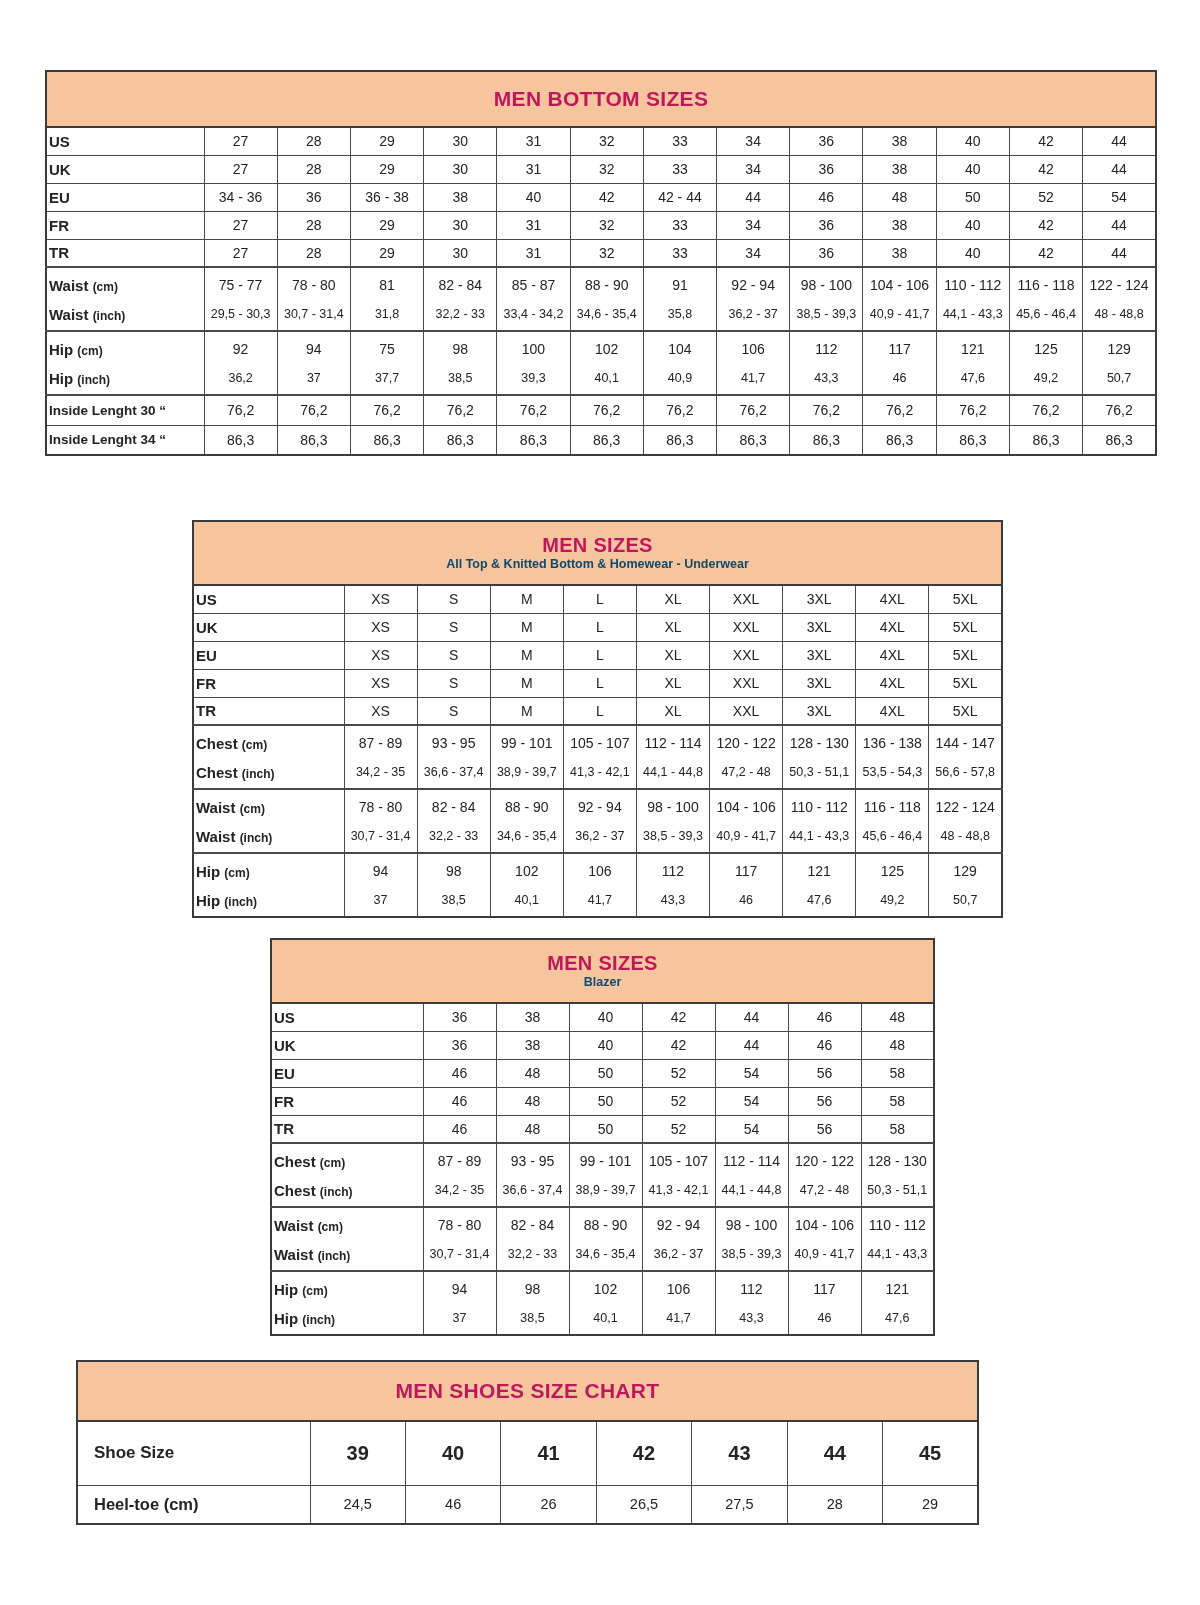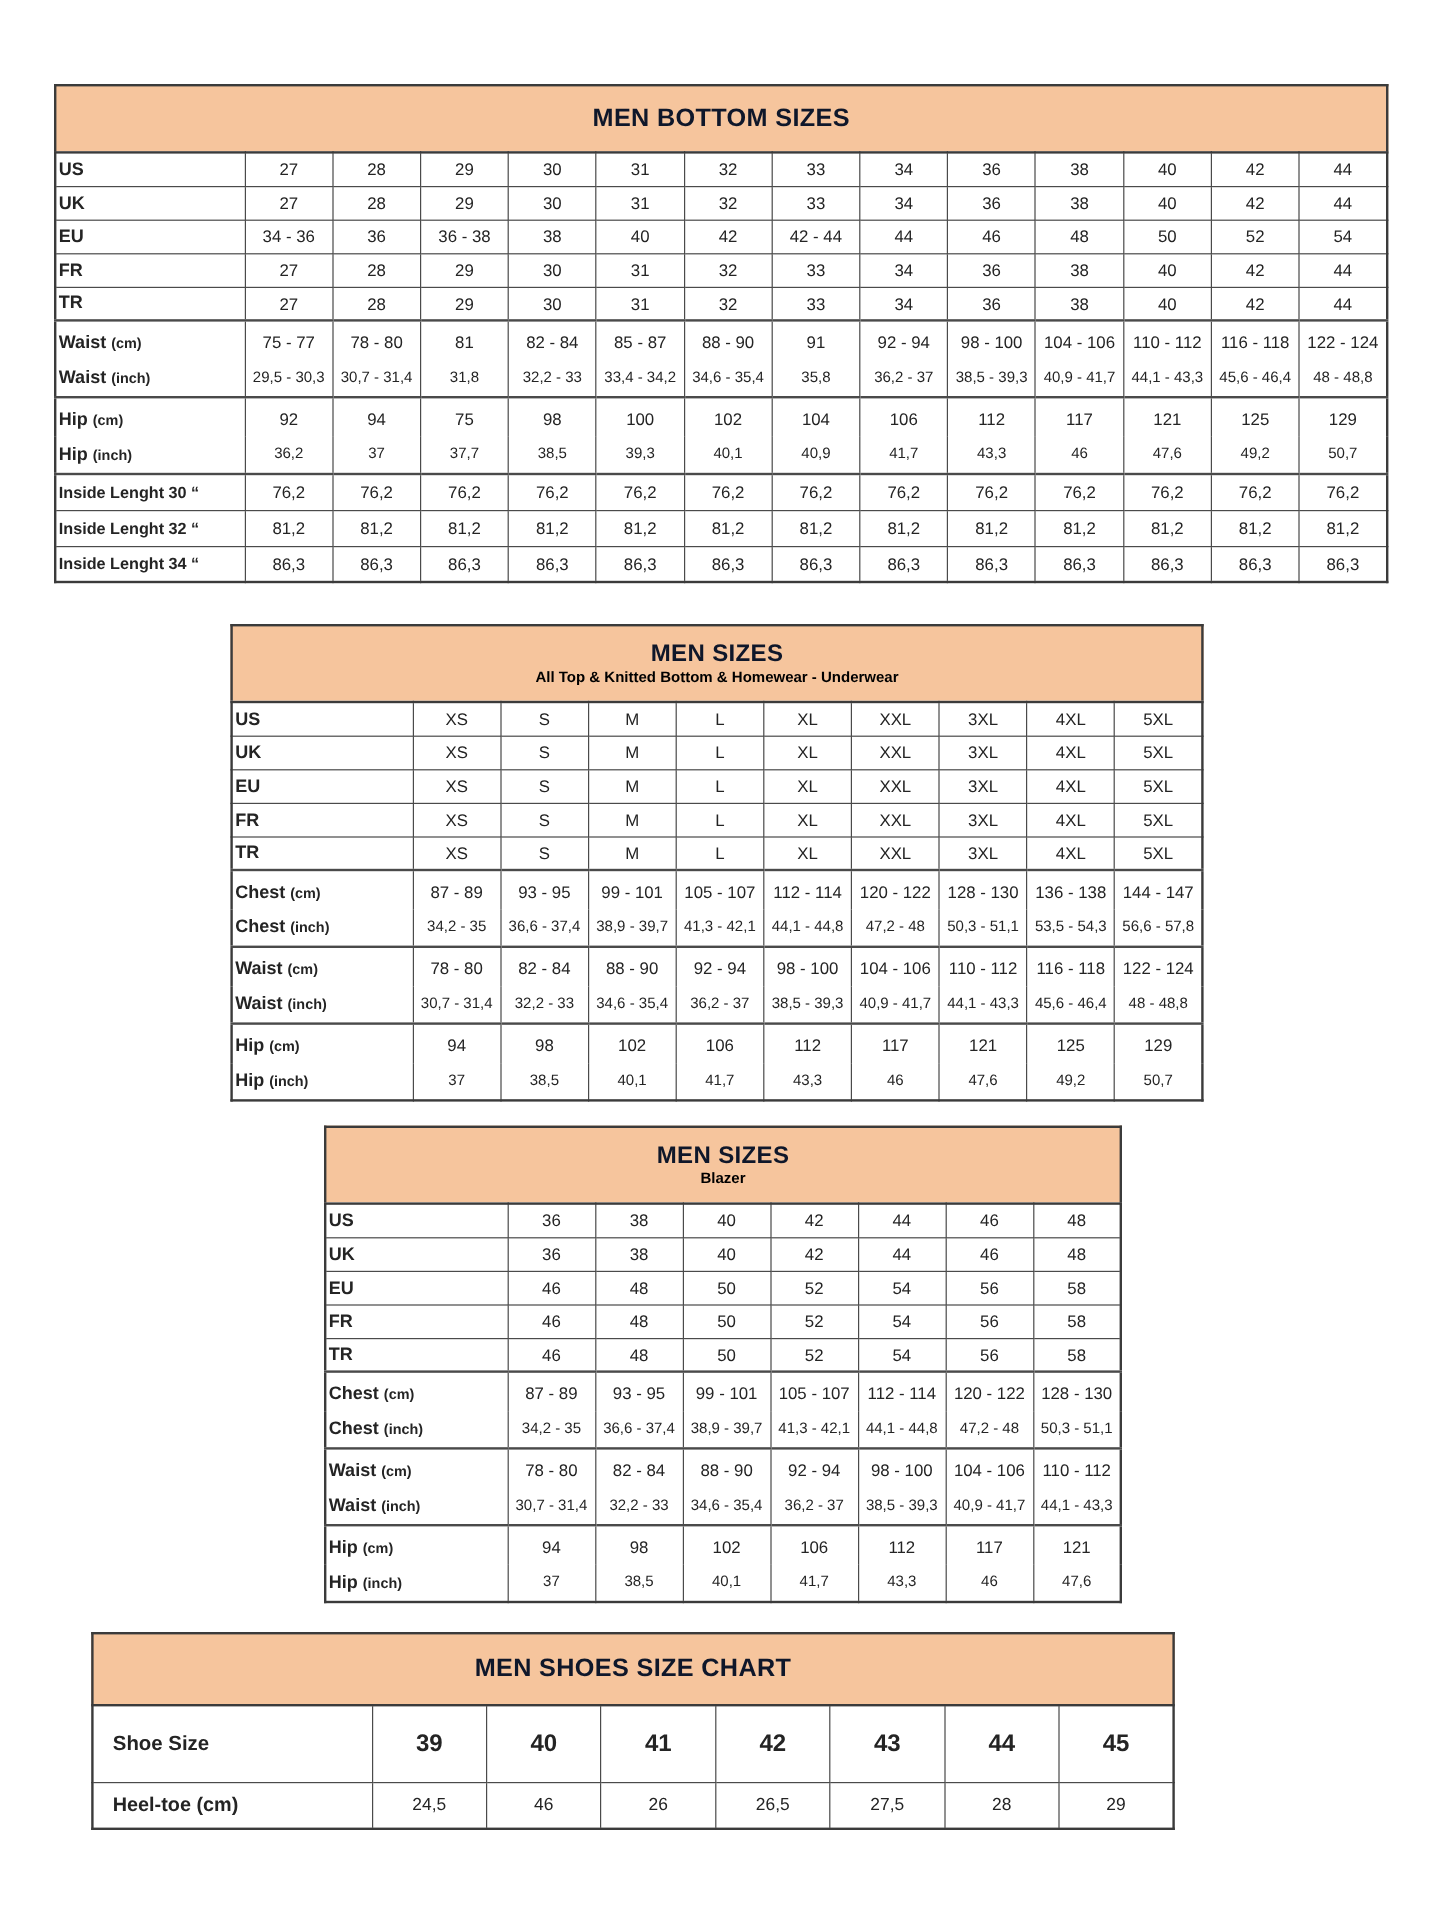--- a/index.html
+++ b/index.html
@@ -34,28 +34,28 @@
     box-sizing: border-box;
   }
   .tbl0 .t-header { height: 56px; }
   .tbl1 .t-header, .tbl2 .t-header { height: 64px; }
   .tbl3 .t-header { height: 60px; }
 
   .t-title {
     font-weight: bold;
     font-size: 21px;
     letter-spacing: 0.3px;
-    color: #0f172a;
+    color: #be185d;
     line-height: 1.05;
   }
   .tbl1 .t-title, .tbl2 .t-title { font-size: 20px; }
   .t-subtitle {
     font-weight: bold;
     font-size: 12.5px;
-    color: #000000;
+    color: #0c4a6e;
     margin-top: 2px;
     line-height: 1.05;
   }
 
   table.size-table {
     width: 100%;
     border-collapse: collapse;
     table-layout: fixed;
     border: 2.5px solid var(--border-strong);
     background: #ffffff;
@@ -288,36 +288,20 @@
             <td>76,2</td>
             <td>76,2</td>
             <td>76,2</td>
             <td>76,2</td>
             <td>76,2</td>
             <td>76,2</td>
             <td>76,2</td>
             <td>76,2</td>
           </tr>
           <tr class="r-size-small">
-            <td class="label"><span class="lbl">Inside Lenght 32 “</span></td>
-            <td>81,2</td>
-            <td>81,2</td>
-            <td>81,2</td>
-            <td>81,2</td>
-            <td>81,2</td>
-            <td>81,2</td>
-            <td>81,2</td>
-            <td>81,2</td>
-            <td>81,2</td>
-            <td>81,2</td>
-            <td>81,2</td>
-            <td>81,2</td>
-            <td>81,2</td>
-          </tr>
-          <tr class="r-size-small">
             <td class="label"><span class="lbl">Inside Lenght 34 “</span></td>
             <td>86,3</td>
             <td>86,3</td>
             <td>86,3</td>
             <td>86,3</td>
             <td>86,3</td>
             <td>86,3</td>
             <td>86,3</td>
             <td>86,3</td>
             <td>86,3</td>

